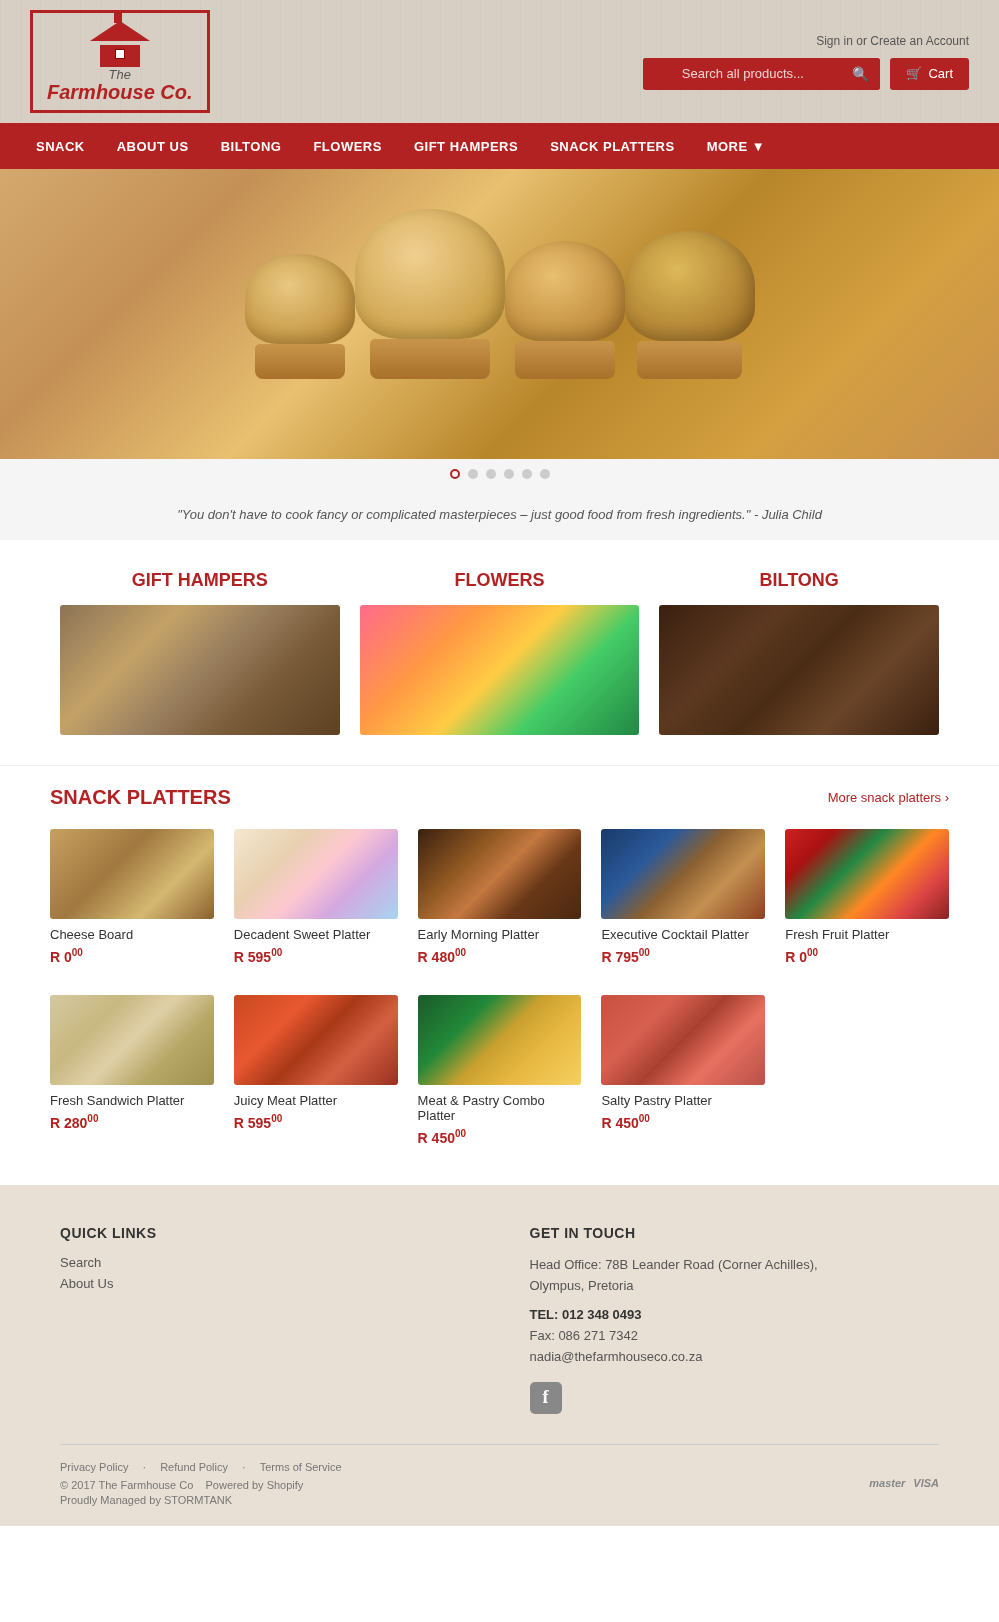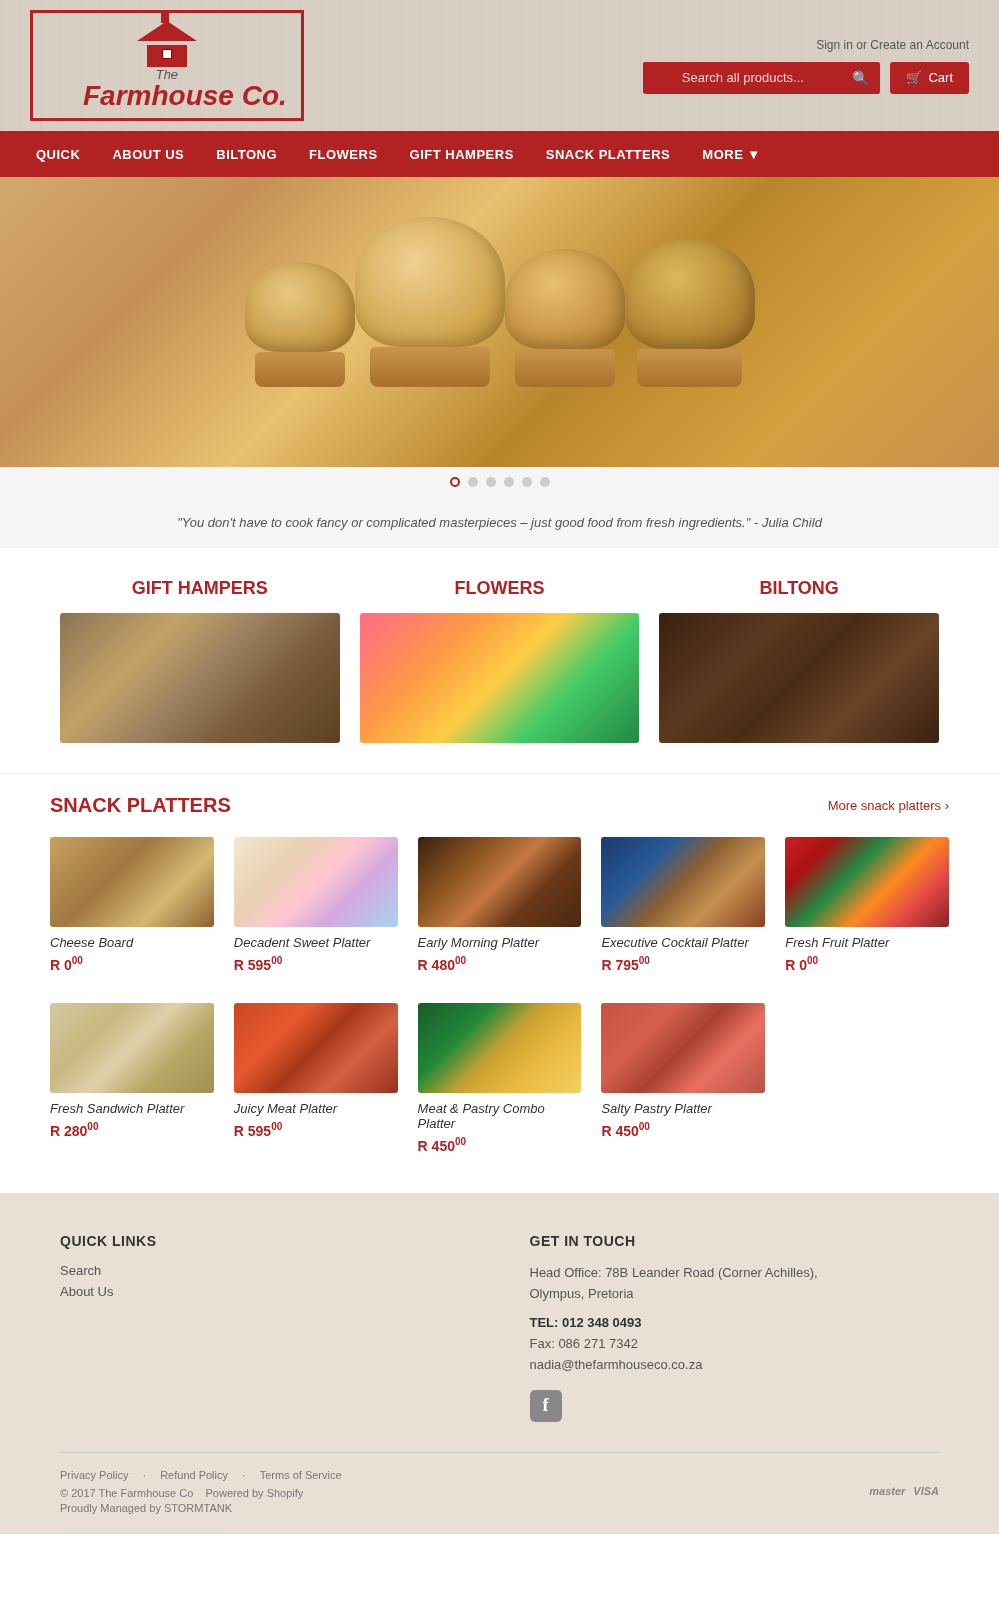--- a/index.html
+++ b/index.html
@@ -44,21 +44,21 @@
     }
     .logo-window {
       position: absolute;
       top: 4px; left: 50%;
       transform: translateX(-50%);
       width: 10px; height: 10px;
       background: #fff;
       border: 1px solid #800;
     }
     .logo-text-the { font-size: 13px; color: #555; font-style: italic; }
-    .logo-text-main { font-size: 28px; color: #b22222; font-weight: bold; font-style: italic; line-height: 1; margin-left: 36px; }
+    .logo-text-main { font-size: 20px; color: #b22222; font-weight: bold; font-style: italic; line-height: 1; }
 
     .header-right { display: flex; flex-direction: column; align-items: flex-end; gap: 10px; }
     .sign-links { font-size: 12px; color: #555; }
     .sign-links a { color: #555; text-decoration: none; }
     .header-actions { display: flex; gap: 10px; }
     .search-bar {
       display: flex;
       align-items: center;
       background: #b22222;
       border-radius: 3px;
@@ -262,21 +262,20 @@
     .platter-img-6 { background: linear-gradient(135deg, #d4c8a0 0%, #c8b880 30%, #e0d0a8 50%, #b8a868 70%, #a09050 100%); }
     .platter-img-7 { background: linear-gradient(135deg, #c8a030 0%, #d4b040 30%, #b89028 50%, #c8a838 70%, #a07020 100%); }
     .platter-img-8 { background: linear-gradient(135deg, #c84820 0%, #e85830 30%, #a83818 50%, #d46040 70%, #983020 100%); }
     .platter-img-9 { background: linear-gradient(135deg, #1a5a2a 0%, #228838 30%, #c8a030 50%, #e8b840 70%, #f4d060 100%); }
     .platter-img-10 { background: linear-gradient(135deg, #c85040 0%, #d86050 30%, #a84030 50%, #e87060 70%, #b85048 100%); }
 
     .platter-name {
       font-size: 13px;
       color: #333;
       margin-bottom: 5px;
-      font-style: italic;
     }
     .platter-price {
       font-size: 14px;
       color: #b22222;
       font-weight: bold;
     }
     .price-sup { font-size: 10px; vertical-align: super; }
 
     
     .footer {
@@ -376,21 +375,21 @@
       </div>
       <button class="cart-btn">
         <span>🛒</span>
         <span>Cart</span>
       </button>
     </div>
   </div>
 </div>
 
 <nav>
-  <a class="nav-item">QUICK</a>
+  <a class="nav-item">SNACK</a>
   <a class="nav-item">ABOUT US</a>
   <a class="nav-item">BILTONG</a>
   <a class="nav-item">FLOWERS</a>
   <a class="nav-item">GIFT HAMPERS</a>
   <a class="nav-item">SNACK PLATTERS</a>
   <a class="nav-item">MORE <span>▼</span></a>
 </nav>
 
 <div class="hero">
   <div class="hero-img-placeholder">

